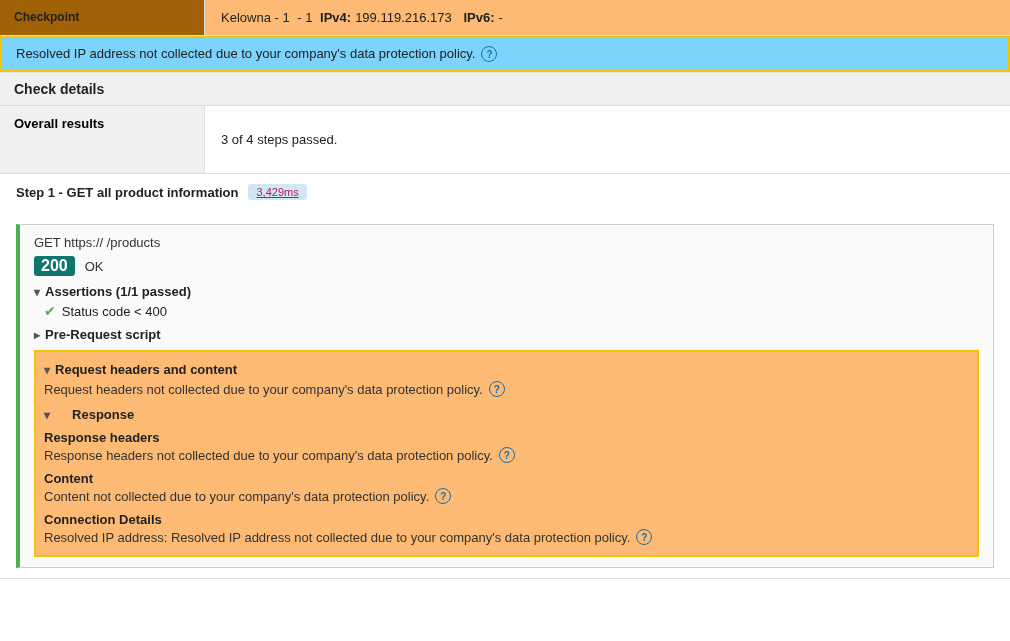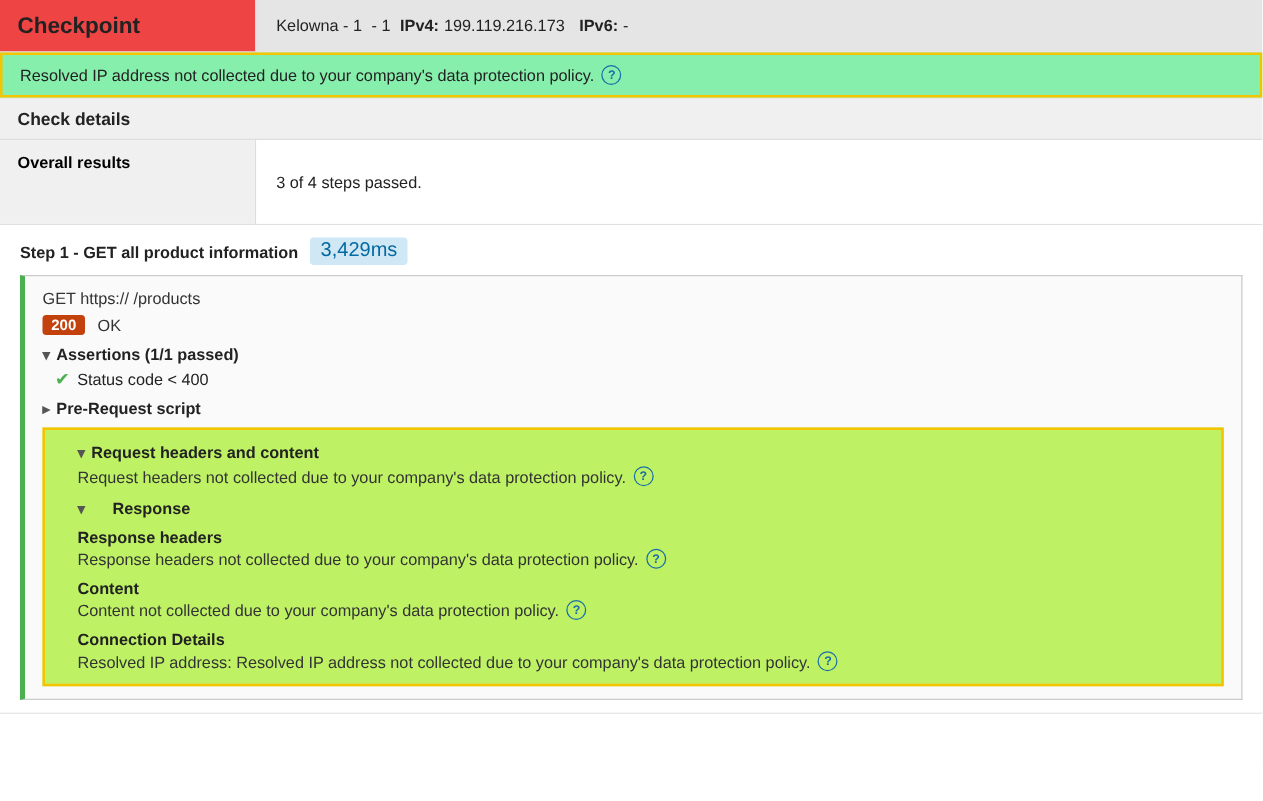--- a/index.html
+++ b/index.html
@@ -17,47 +17,47 @@
 
     
     .row {
       display: flex;
       border-bottom: 1px solid #e0e0e0;
     }
     .row-label {
       width: 205px;
       min-width: 205px;
       padding: 10px 14px;
-      background: #ef4444;
-      font-weight: 600;
-      font-size: 18px;
+      background: #a16207;
+      font-weight: 600;
+      font-size: 12px;
       color: #222;
       border-right: 1px solid #ddd;
     }
     .row-value {
       flex: 1;
       padding: 10px 16px;
-      background: #e5e5e5;
+      background: #fdba74;
       font-size: 13px;
       color: #222;
     }
 
     
     .checkpoint-row .row-value {
       display: flex;
       align-items: center;
       gap: 4px;
     }
 
     
     .resolved-ip-row .row-value {
       border: 2.5px solid #f5c400;
-      background: #86efac;
-      display: flex;
-      align-items: center;
+      background: #7dd3fc;
+      display: flex;
+      align-items: flex-start;
       gap: 6px;
       padding: 8px 14px;
     }
 
     
     .section-header {
       background: #f0f0f0;
       padding: 8px 14px;
       font-weight: 700;
       font-size: 14px;
@@ -89,57 +89,58 @@
     .step-results-value {
       flex: 1;
       padding: 10px 16px;
       background: #fff;
     }
 
     .step-header {
       display: flex;
       align-items: center;
       gap: 10px;
-      margin-bottom: 8px;
+      margin-bottom: 24px;
     }
     .step-title {
       font-weight: 600;
       font-size: 13px;
     }
     .step-badge {
       background: #d0e8f5;
-      color: #0369a1;
+      color: #be185d;
       padding: 2px 8px;
       border-radius: 3px;
-      font-size: 16px;
+      font-size: 11px;
       font-weight: 500;
+      text-decoration: underline;
     }
 
     
     .step-content {
       border: 1px solid #ccc;
       border-left: 4px solid #4caf50;
       background: #fafafa;
       border-radius: 0;
       padding: 10px 14px;
     }
 
     .get-url {
       font-size: 13px;
       color: #333;
       margin-bottom: 6px;
     }
 
     .status-code {
       display: inline-block;
-      background: #c2410c;
+      background: #0f766e;
       color: #fff;
       padding: 1px 7px;
       border-radius: 3px;
-      font-size: 12px;
+      font-size: 16px;
       font-weight: 700;
       margin-right: 4px;
     }
 
     .status-ok {
       font-size: 13px;
       color: #333;
     }
 
     .assertions-section {
@@ -173,22 +174,22 @@
     }
 
     .pre-request-section {
       margin-top: 8px;
     }
 
     
     .request-headers-section {
       margin-top: 8px;
       border: 2.5px solid #f5c400;
-      padding: 10px 26px;
-      background: #bef264;
+      padding: 10px 8px;
+      background: #fdba74;
     }
 
     .section-subheader {
       font-weight: 600;
       font-size: 13px;
       margin-bottom: 4px;
       display: flex;
       align-items: center;
       gap: 5px;
     }

